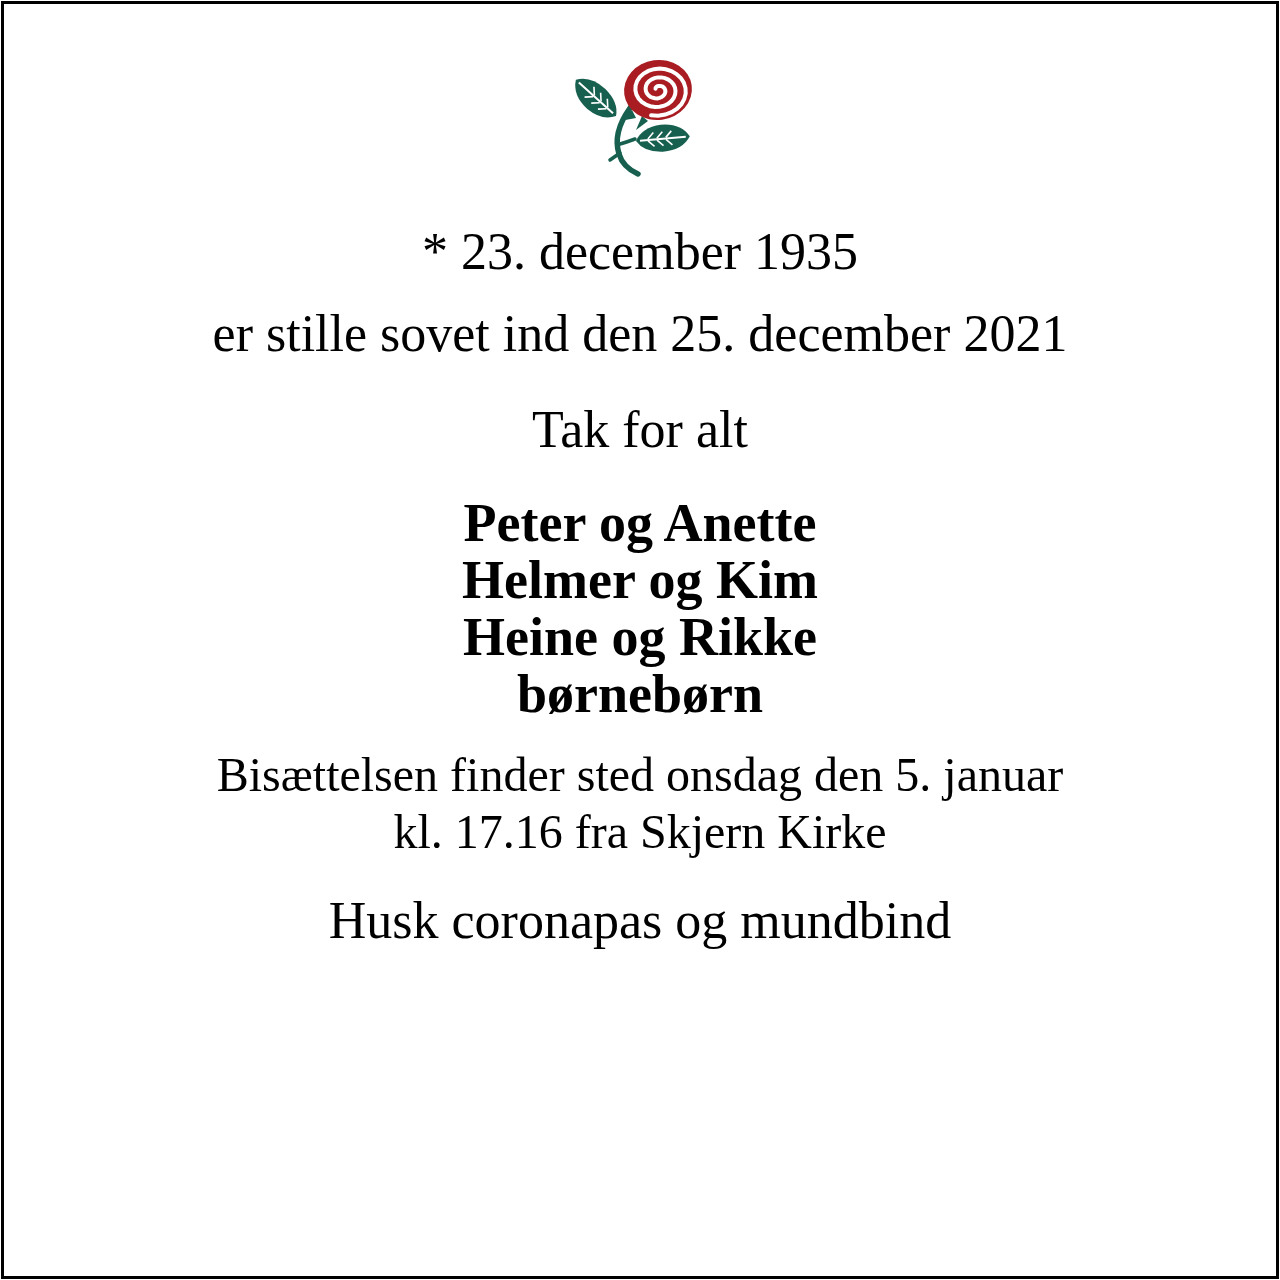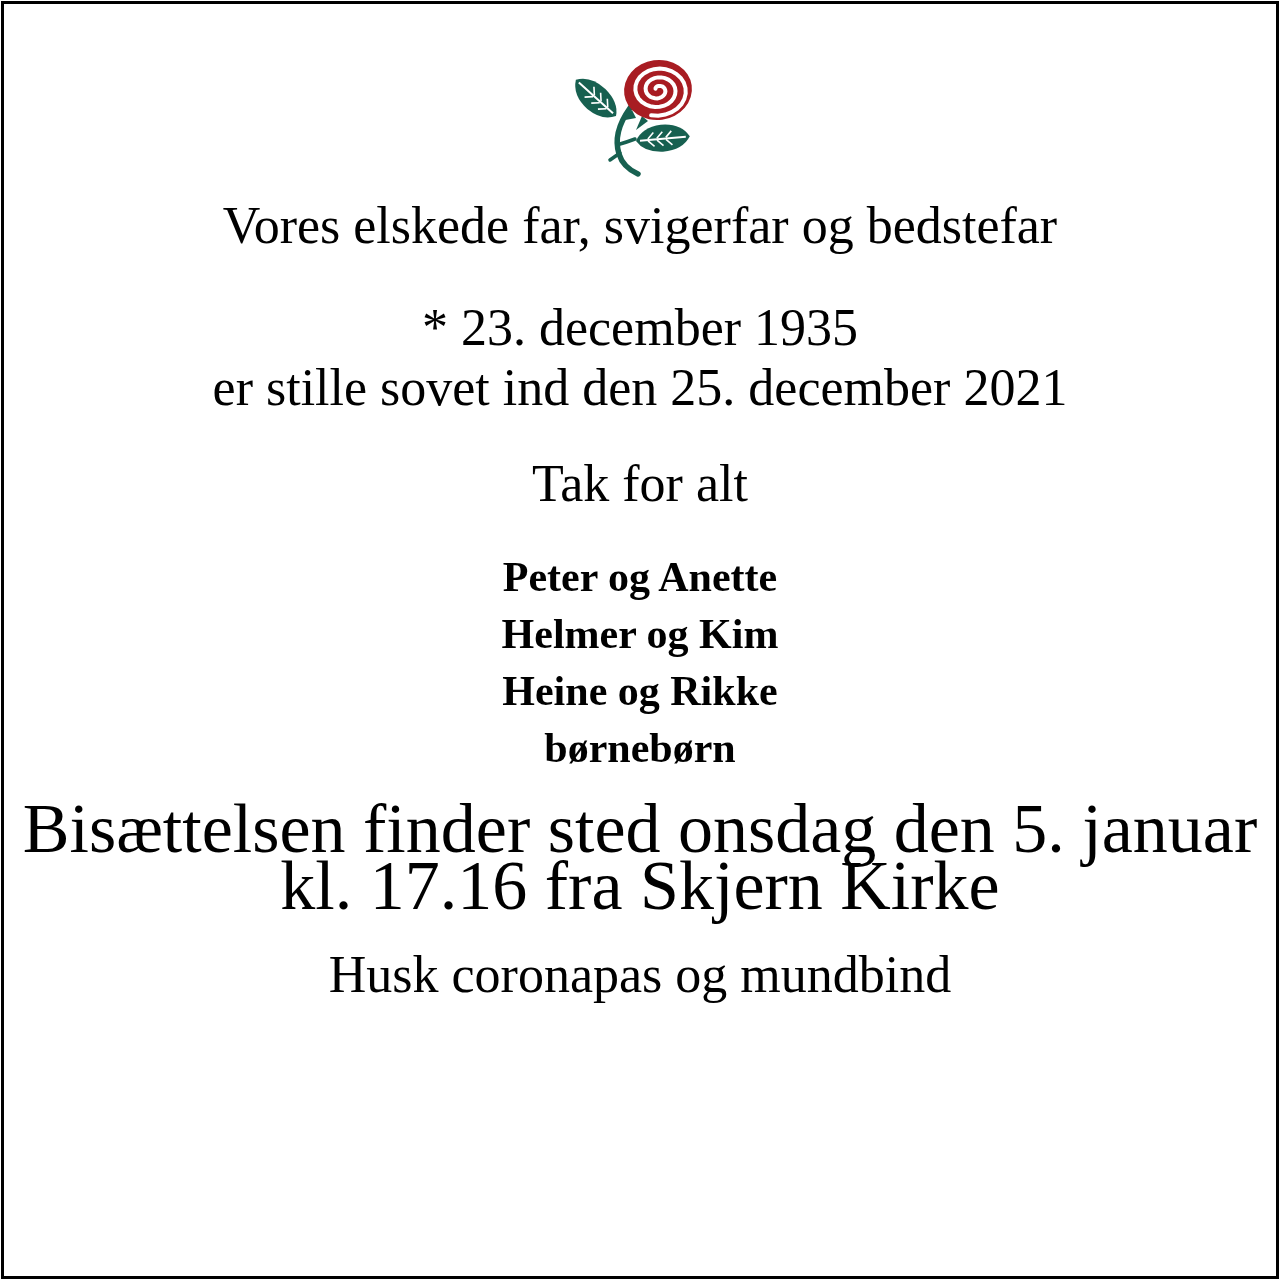--- a/index.html
+++ b/index.html
@@ -32,25 +32,25 @@
     display: flex;
     flex-direction: column;
     align-items: center;
     text-align: center;
   }
   .rose { margin-top: 50px; width: 140px; height: 130px; }
   .line { font-size: 52px; line-height: 60px; white-space: nowrap; }
   .intro  { margin-top: 16px; }
   .name   { margin-top: 38px; font-size: 74px; line-height: 60px; font-weight: bold; }
   .born   { margin-top: 42px; }
-  .died   { }
+  .died   { margin-top: 22px; }
   .tak    { margin-top: 36px; }
-  .family { margin-top: 35px; font-size: 42px; line-height: 57px; font-weight: bold; }
+  .family { margin-top: 35px; font-size: 54px; line-height: 57px; font-weight: bold; }
   .family div { white-space: nowrap; }
-  .ceremony { margin-top: 23px; font-size: 70px; line-height: 57px; }
+  .ceremony { margin-top: 23px; font-size: 48px; line-height: 57px; }
   .ceremony div { white-space: nowrap; }
   .note   { margin-top: 31px; text-align: right; }
 </style>
 </head>
 <body>
 
 <div class="page">
   <div class="frame"></div>
   <div class="content">
 
@@ -74,21 +74,20 @@
 
       <path d="M62,60 L50,71 L66,68 Z" style="fill:var(--leaf-green)"></path>
       <path d="M72,66 L66,80 L78,71 Z" style="fill:var(--leaf-green)"></path>
 
       <g>
         <ellipse cx="88" cy="40" rx="34" ry="30" transform="rotate(-8 88 40)" style="fill:var(--rose-red)"></ellipse>
         <path id="rose-spiral" d="M85.5,38.7L85.6,38.0L86.0,37.3L86.7,36.7L87.6,36.2L88.7,35.9L90.0,35.9L91.3,36.1L92.6,36.6L93.7,37.5L94.6,38.6L95.2,40.0L95.4,41.4L95.1,43.0L94.4,44.5L93.2,45.9L91.6,47.1L89.6,47.9L87.3,48.4L84.9,48.3L82.5,47.7L80.3,46.7L78.3,45.1L76.8,43.2L75.9,40.9L75.6,38.4L76.0,35.9L77.1,33.4L79.0,31.2L81.5,29.4L84.5,28.1L87.9,27.4L91.4,27.4L95.0,28.1L98.3,29.6L101.2,31.7L103.5,34.4L105.0,37.6L105.5,41.0L105.1,44.6L103.7,48.0L101.4,51.1L98.1,53.8L94.2,55.7L89.7,56.8L85.0,57.0L80.2,56.2L75.8,54.5L71.8,51.9L68.6,48.5L66.4,44.5L65.4,40.2L65.6,35.6L67.1,31.2L69.8,27.1L73.7,23.6L78.4,20.9L83.9,19.2L89.8,18.6L95.7,19.3L101.4,21.1L106.5,24.0L110.8,28.0L113.8,32.7L115.5,38.0L115.7,43.5L114.3,49.0L111.4,54.2L107.1,58.6L101.6,62.2L95.2,64.6L88.2,65.7L81.1,65.3" fill="none" stroke="#ffffff" stroke-width="4" stroke-linecap="round"></path>
       </g>
     </svg>
 
-    <div class="line intro">Vores elskede far, svigerfar og bedstefar</div>
 
 
     <div class="line born">* 23. december 1935</div>
 
     <div class="line died">er stille sovet ind den 25. december 2021</div>
 
     <div class="line tak">Tak for alt</div>
 
     <div class="family">
       <div>Peter og Anette</div>

